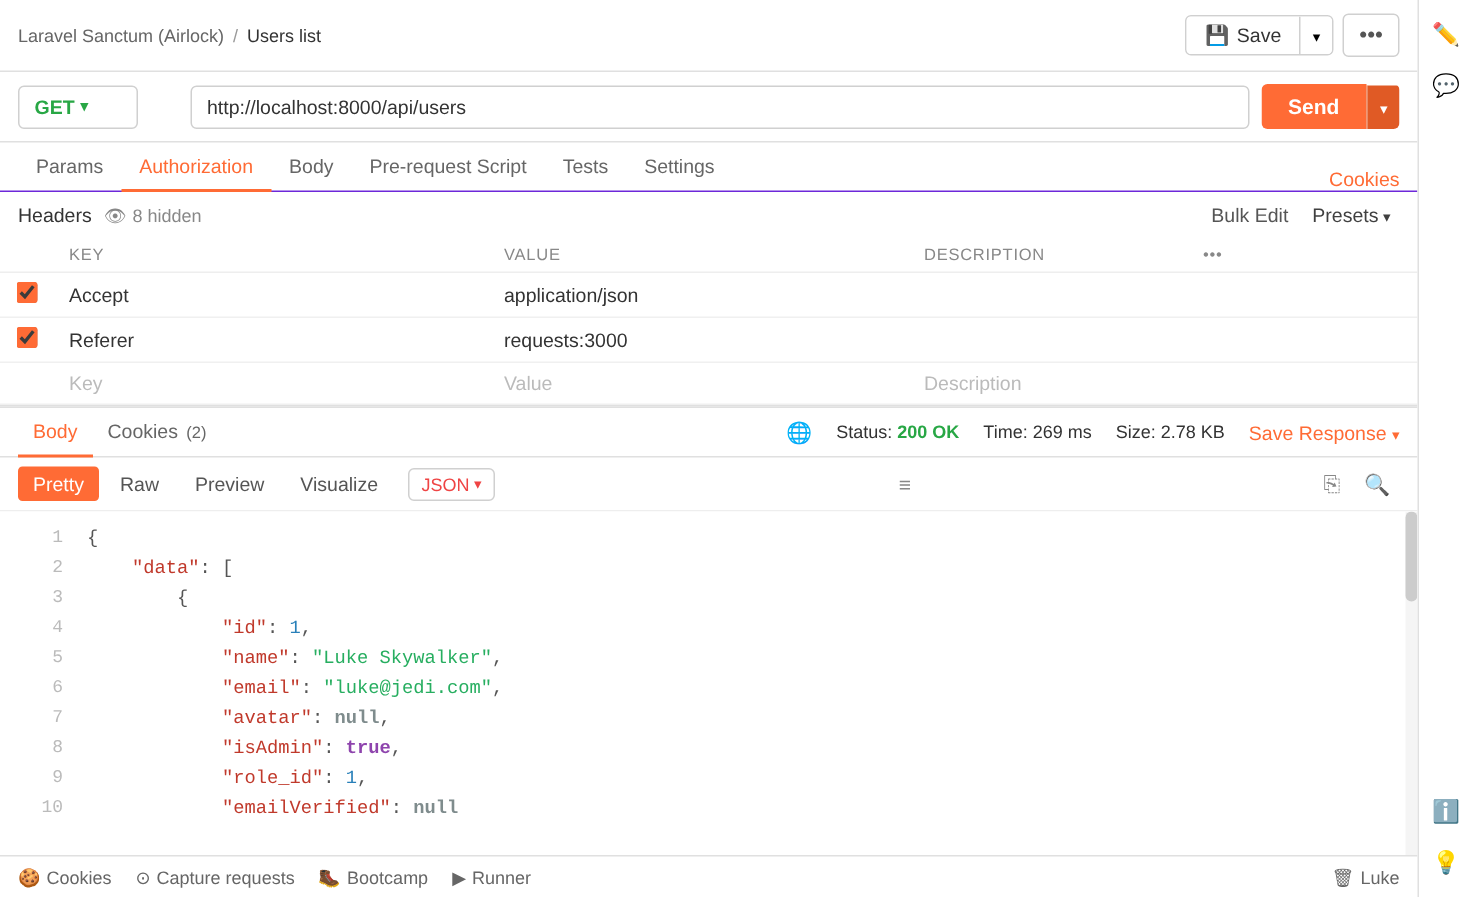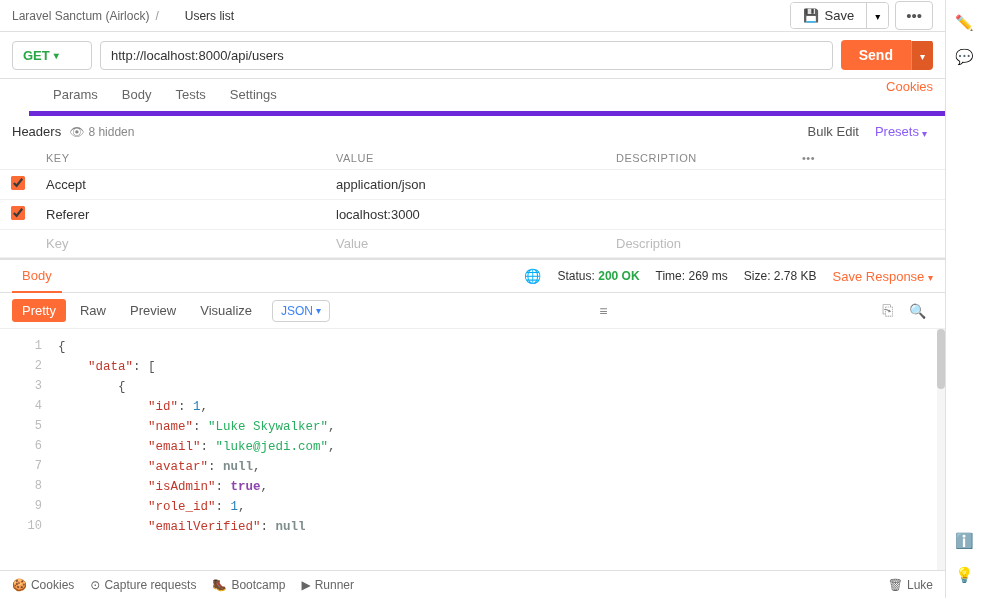--- a/index.html
+++ b/index.html
@@ -1,84 +1,84 @@
 <!DOCTYPE html>
 <html><head>
   <meta charset="utf-8">
   <style>
     * { box-sizing: border-box; margin: 0; padding: 0; }
     body { font-family: -apple-system, BlinkMacSystemFont, 'Segoe UI', sans-serif; font-size: 13px; background: #fff; color: #333; height: 598px; width: 983px; overflow: hidden; display: flex; flex-direction: column; }
 
     
-    .top-bar { display: flex; padding: 0 12px; border-bottom: 1px solid #e0e0e0; height: 32px; gap: 8px; }
+    .top-bar { display: flex; padding: 0 12px; border-bottom: 1px solid #e0e0e0; height: 48px; gap: 8px; }
     .breadcrumb { display: flex; align-items: center; gap: 6px; font-size: 12px; color: #666; flex: 1; }
     .breadcrumb-sep { color: #999; }
-    .breadcrumb-current { color: #333; font-weight: 500; margin-left: 20px; }
+    .breadcrumb-current { color: #333; font-weight: 500; }
     .top-bar-actions { display: flex; align-items: center; gap: 6px; }
     .save-btn-group { display: flex; align-items: center; border: 1px solid #d0d0d0; border-radius: 4px; overflow: hidden; }
     .save-btn { background: #fff; border: none; padding: 5px 12px; cursor: pointer; font-size: 13px; display: flex; align-items: center; gap: 5px; color: #333; }
     .save-dropdown { background: #fff; border: none; border-left: 1px solid #d0d0d0; padding: 5px 8px; cursor: pointer; }
     .more-btn { background: #fff; border: 1px solid #d0d0d0; border-radius: 4px; padding: 5px 10px; cursor: pointer; color: #555; font-size: 15px; }
     .sidebar-icon { background: transparent; border: none; padding: 6px; cursor: pointer; font-size: 15px; color: #555; display: flex; align-items: center; }
 
     
     .right-sidebar { width: 38px; border-left: 1px solid #e0e0e0; display: flex; flex-direction: column; align-items: center; padding: 8px 0; gap: 4px; position: absolute; right: 0; top: 0; height: 100%; background: #fff; z-index: 10; }
 
     
     .main-content { flex: 1; display: flex; flex-direction: column; margin-right: 38px; }
 
     
     .url-bar { display: flex; align-items: center; padding: 8px 12px; gap: 8px; border-bottom: 1px solid #e0e0e0; }
     .method-select { display: flex; align-items: center; gap: 4px; border: 1px solid #d0d0d0; border-radius: 4px; padding: 6px 10px; cursor: pointer; font-size: 13px; font-weight: 600; color: #28a745; background: #fff; min-width: 80px; }
-    .url-input { flex: 1; border: 1px solid #d0d0d0; border-radius: 4px; padding: 6px 10px; font-size: 13px; color: #333; outline: none; }
+    .url-input { flex: 1; border: 1px solid #d0d0d0; border-radius: 4px; padding: 6px 10px; font-size: 13px; color: #333; outline: none; margin-left: 27px; }
     .send-btn-group { display: flex; align-items: center; border-radius: 4px; overflow: hidden; }
     .send-btn { background: #ff6b35; border: none; padding: 7px 18px; color: #fff; font-size: 14px; font-weight: 600; cursor: pointer; }
     .send-dropdown { background: #e05a25; border: none; border-left: 1px solid rgba(255,255,255,0.3); padding: 7px 8px; color: #fff; cursor: pointer; }
 
     
-    .tabs { display: flex; align-items: flex-start; padding: 0 12px; border-bottom: 5px solid #6d28d9; margin-left: 29px; }
+    .tabs { display: flex; align-items: flex-end; padding: 0 12px; border-bottom: 1px solid #6d28d9; }
     .tab { padding: 8px 12px; cursor: pointer; font-size: 13px; color: #666; border-bottom: 2px solid transparent; margin-bottom: -1px; }
     .tab.active { color: #ff6b35; border-bottom-color: #ff6b35; font-weight: 500; }
     .tab-badge { background: #ff6b35; color: #fff; border-radius: 10px; padding: 1px 5px; font-size: 11px; margin-left: 3px; }
     .cookies-link { margin-left: auto; color: #ff6b35; cursor: pointer; font-size: 13px; }
 
     
     .headers-section { border-bottom: 1px solid #e0e0e0; }
     .headers-toolbar { display: flex; align-items: center; padding: 6px 12px; gap: 8px; }
     .headers-label { font-size: 13px; font-weight: 500; color: #333; }
     .hidden-badge { display: flex; align-items: center; gap: 4px; font-size: 12px; color: #888; }
     .header-table { width: 100%; border-collapse: collapse; }
     .header-table th { font-size: 11px; color: #888; font-weight: 500; padding: 5px 10px; text-align: left; border-bottom: 1px solid #eee; letter-spacing: 0.5px; }
     .header-table td { padding: 6px 10px; border-bottom: 1px solid #f0f0f0; font-size: 13px; vertical-align: middle; }
     .header-table td.desc-col { color: #999; font-size: 12px; }
     .check-col { width: 36px; text-align: center; }
     .key-col { width: 290px; }
     .val-col { width: 280px; }
     .desc-col { width: 180px; }
     .checkbox { width: 14px; height: 14px; accent-color: #ff6b35; }
     .bulk-edit-btn { background: transparent; border: none; cursor: pointer; font-size: 13px; color: #555; padding: 2px 6px; }
-    .presets-btn { display: flex; align-items: flex-end; gap: 3px; background: transparent; border: none; cursor: pointer; font-size: 13px; color: #8b5cf6; padding: 2px 6px; }
+    .presets-btn { display: flex; align-items: flex-end; gap: 3px; background: transparent; border: none; cursor: pointer; font-size: 13px; color: #404040; padding: 2px 6px; }
     .th-more { padding: 2px 6px; cursor: pointer; color: #888; }
     .placeholder-row td { color: #bbb; font-size: 13px; }
 
     
     .response-section { flex: 1; display: flex; flex-direction: column; border-top: 1px solid #e0e0e0; }
     .response-tabs-bar { display: flex; align-items: center; padding: 0 12px; border-bottom: 1px solid #e0e0e0; }
     .resp-tab { padding: 8px 10px; cursor: pointer; font-size: 13px; color: #666; border-bottom: 2px solid transparent; margin-bottom: -1px; }
     .resp-tab.active { color: #ff6b35; border-bottom-color: #ff6b35; font-weight: 500; }
     .resp-tab-badge { font-size: 11px; margin-left: 2px; }
     .resp-status-bar { display: flex; align-items: center; gap: 16px; margin-left: auto; font-size: 12px; }
     .status-ok { color: #28a745; font-weight: 600; }
     .save-resp-btn { color: #ff6b35; cursor: pointer; font-size: 13px; font-weight: 500; }
 
     
     .format-bar { display: flex; align-items: center; padding: 6px 12px; border-bottom: 1px solid #eee; gap: 4px; }
     .fmt-tab { padding: 4px 10px; border-radius: 3px; cursor: pointer; font-size: 13px; color: #555; }
     .fmt-tab.active { background: #ff6b35; color: #fff; }
-    .fmt-select { display: flex; align-items: center; gap: 3px; border: 1px solid #d0d0d0; border-radius: 4px; padding: 3px 8px; margin-left: 6px; cursor: pointer; font-size: 12px; color: #3b82f6; background: #fff; }
+    .fmt-select { display: flex; align-items: center; gap: 3px; border: 1px solid #d0d0d0; border-radius: 4px; padding: 3px 8px; margin-left: 6px; cursor: pointer; font-size: 12px; color: #ef4444; background: #fff; }
     .fmt-icon-btn { background: transparent; border: none; cursor: pointer; padding: 3px 6px; color: #888; font-size: 14px; margin-left: auto; }
 
     
     .code-area { flex: 1; padding: 8px 0; overflow-y: auto; font-family: 'Courier New', Courier, monospace; font-size: 12.5px; line-height: 1.6; background: #fff; position: relative; }
     .code-line { display: flex; padding: 0 12px; }
     .line-num { width: 30px; text-align: right; color: #bbb; user-select: none; margin-right: 16px; flex-shrink: 0; font-size: 12px; }
     .code-content { color: #333; white-space: pre; }
     .json-key { color: #c0392b; }
     .json-string { color: #27ae60; }
     .json-number { color: #2980b9; }
@@ -140,22 +140,28 @@
       <button class="send-dropdown">
         <span class="chevron">▾</span>
       </button>
     </div>
   </div>
 
   <div class="tabs">
     <div class="tab">
       <span>Params</span>
     </div>
+    <div class="tab active">
+      <span>Authorization</span>
+    </div>
     <div class="tab">
       <span>Body</span>
+    </div>
+    <div class="tab">
+      <span>Pre-request Script</span>
     </div>
     <div class="tab">
       <span>Tests</span>
     </div>
     <div class="tab">
       <span>Settings</span>
     </div>
     <span class="cookies-link">Cookies</span>
   </div>
 
@@ -190,40 +196,44 @@
         <tr>
           <td class="check-col"><input type="checkbox" class="checkbox" checked="" style=""></td>
           <td>Accept</td>
           <td>application/json</td>
           <td class="desc-col"></td>
           <td></td>
         </tr>
         <tr>
           <td class="check-col"><input type="checkbox" class="checkbox" checked="" style=""></td>
           <td>Referer</td>
-          <td>localhost:3000</td>
+          <td>requests:3000</td>
           <td class="desc-col"></td>
           <td></td>
         </tr>
         <tr class="placeholder-row">
           <td class="check-col"></td>
           <td style="color:#bbb">Key</td>
           <td style="color:#bbb">Value</td>
           <td style="color:#bbb">Description</td>
           <td></td>
         </tr>
       </tbody>
     </table>
   </div>
 
   <div class="response-section">
 
     <div class="response-tabs-bar">
       <div class="resp-tab active">
         <span>Body</span>
+      </div>
+      <div class="resp-tab">
+        <span>Cookies</span>
+        <span class="resp-tab-badge">(2)</span>
       </div>
       <div class="resp-status-bar">
         <span class="globe-icon">🌐</span>
         <span>
           <span>Status:</span>
           <span class="status-ok">200 OK</span>
         </span>
         <span>
           <span>Time:</span>
           <span>269 ms</span>

